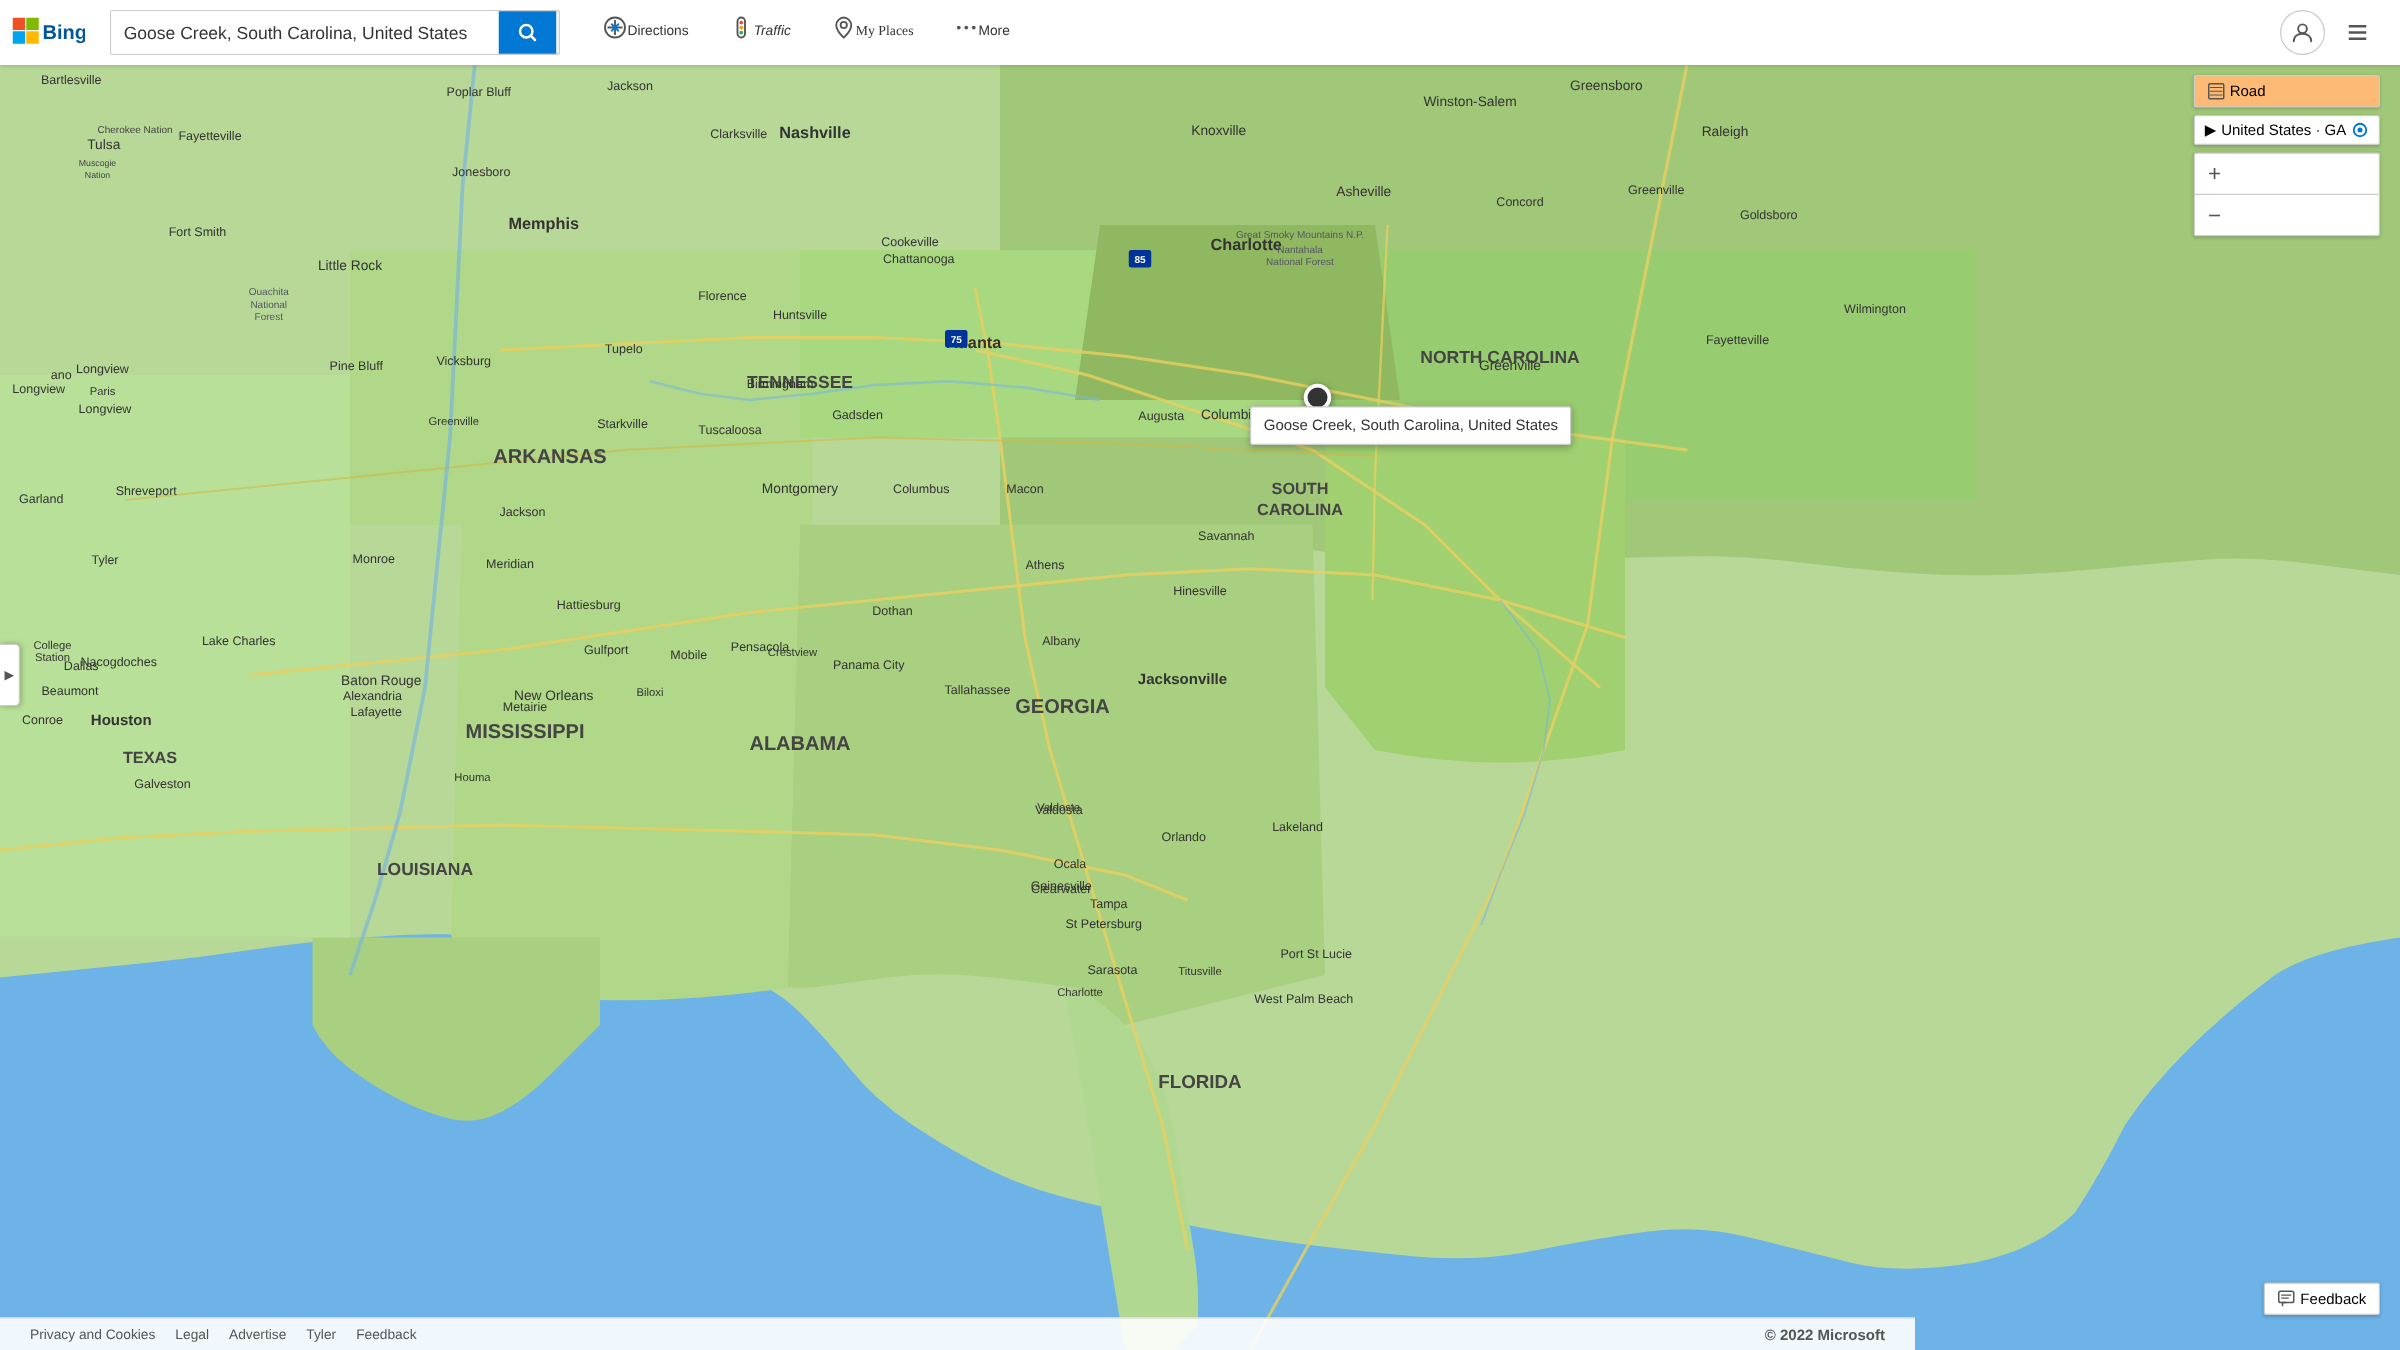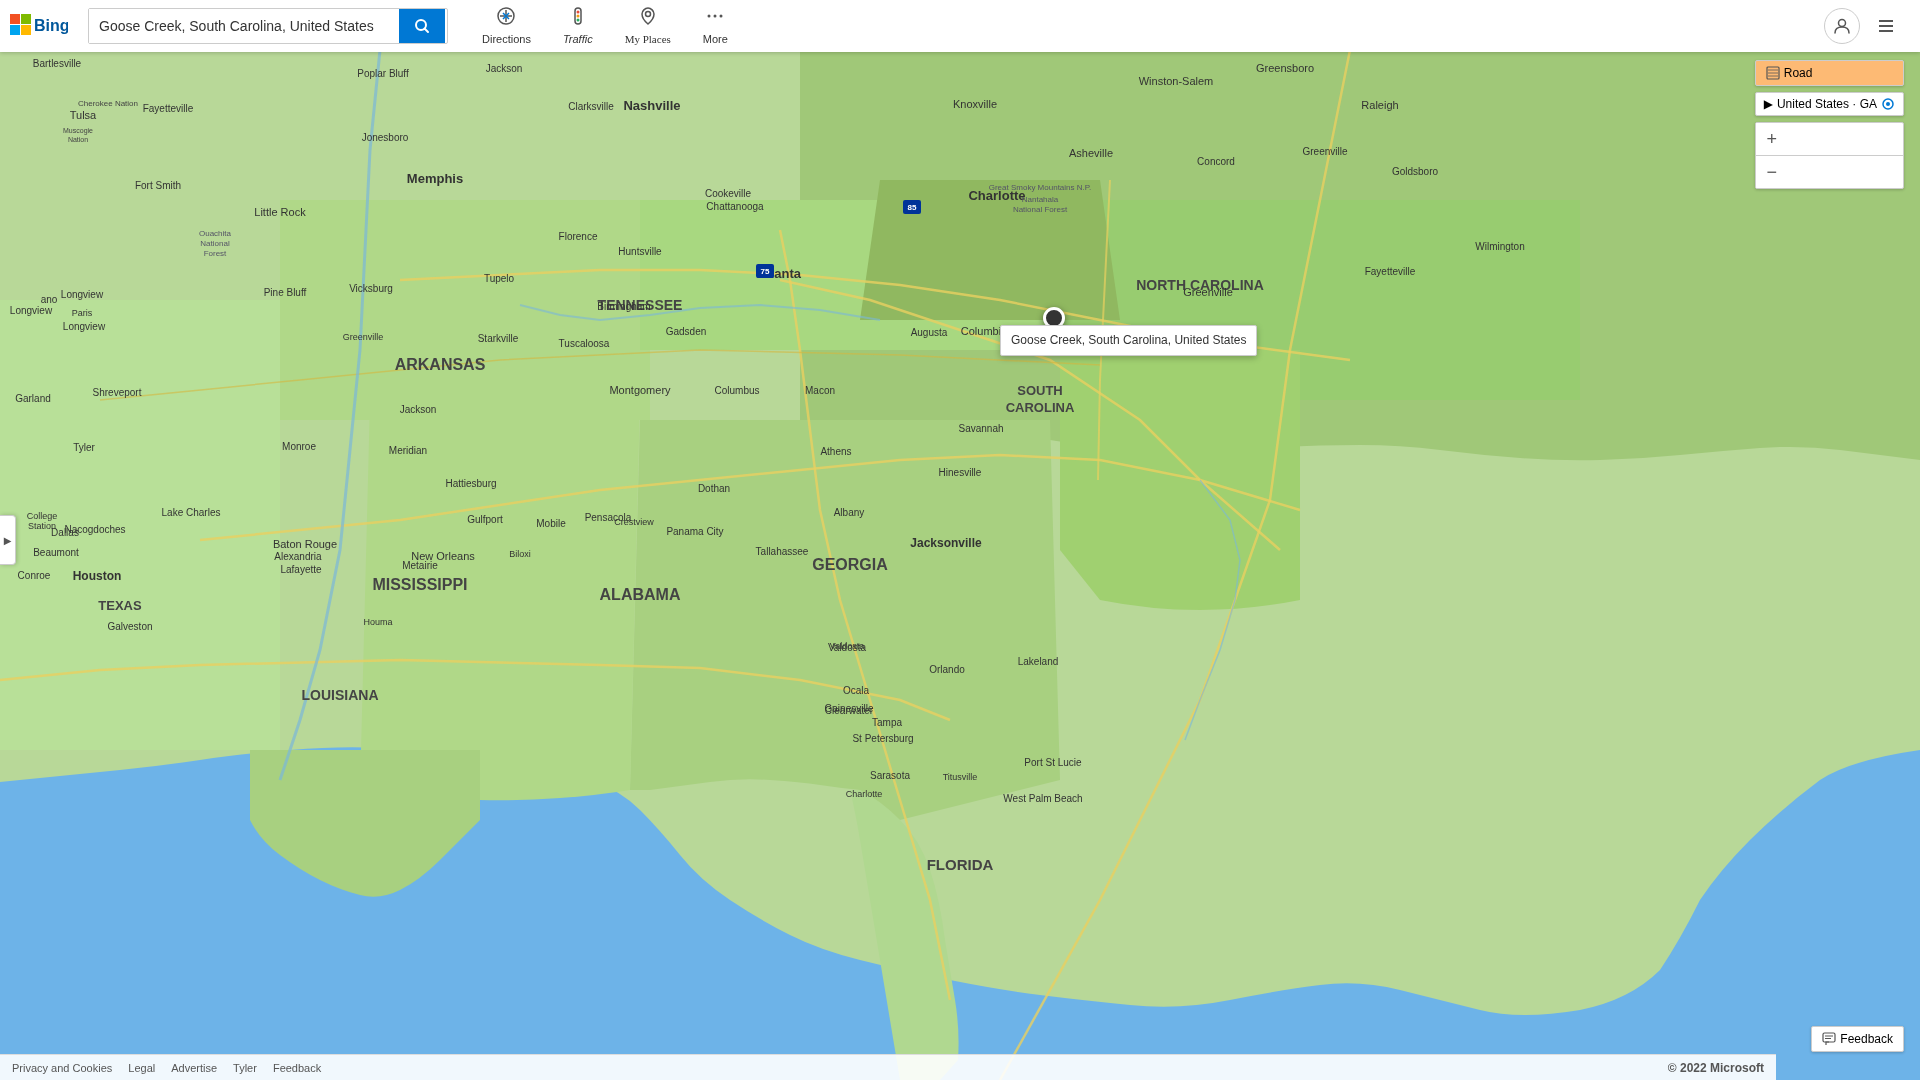--- a/index.html
+++ b/index.html
@@ -81,21 +81,20 @@
 
     #nav-items {
       display: flex;
       align-items: center;
       margin-left: 20px;
       gap: 4px;
     }
 
     .nav-item {
       display: flex;
-      flex-direction: column;
       align-items: center;
       padding: 4px 14px;
       cursor: pointer;
       font-size: 12px;
       color: #333;
       height: 52px;
       justify-content: center;
       border-bottom: 2px solid transparent;
     }
 
@@ -243,26 +242,26 @@
       align-items: center;
       gap: 4px;
       box-shadow: 0 1px 3px rgba(0,0,0,0.2);
       z-index: 50;
     }
 
     
     #footer {
       position: absolute;
       bottom: 0; left: 0;
-      width: 1776px;
+      width: 1532px;
       height: 26px;
       background: rgba(255,255,255,0.9);
       display: flex;
       align-items: center;
-      padding: 0 12px;
+      padding: 0 24px;
       font-size: 11px;
       color: #555;
       z-index: 100;
       border-top: 1px solid #ddd;
     }
 
     #footer-left {
       display: flex;
       gap: 16px;
       align-items: center;

